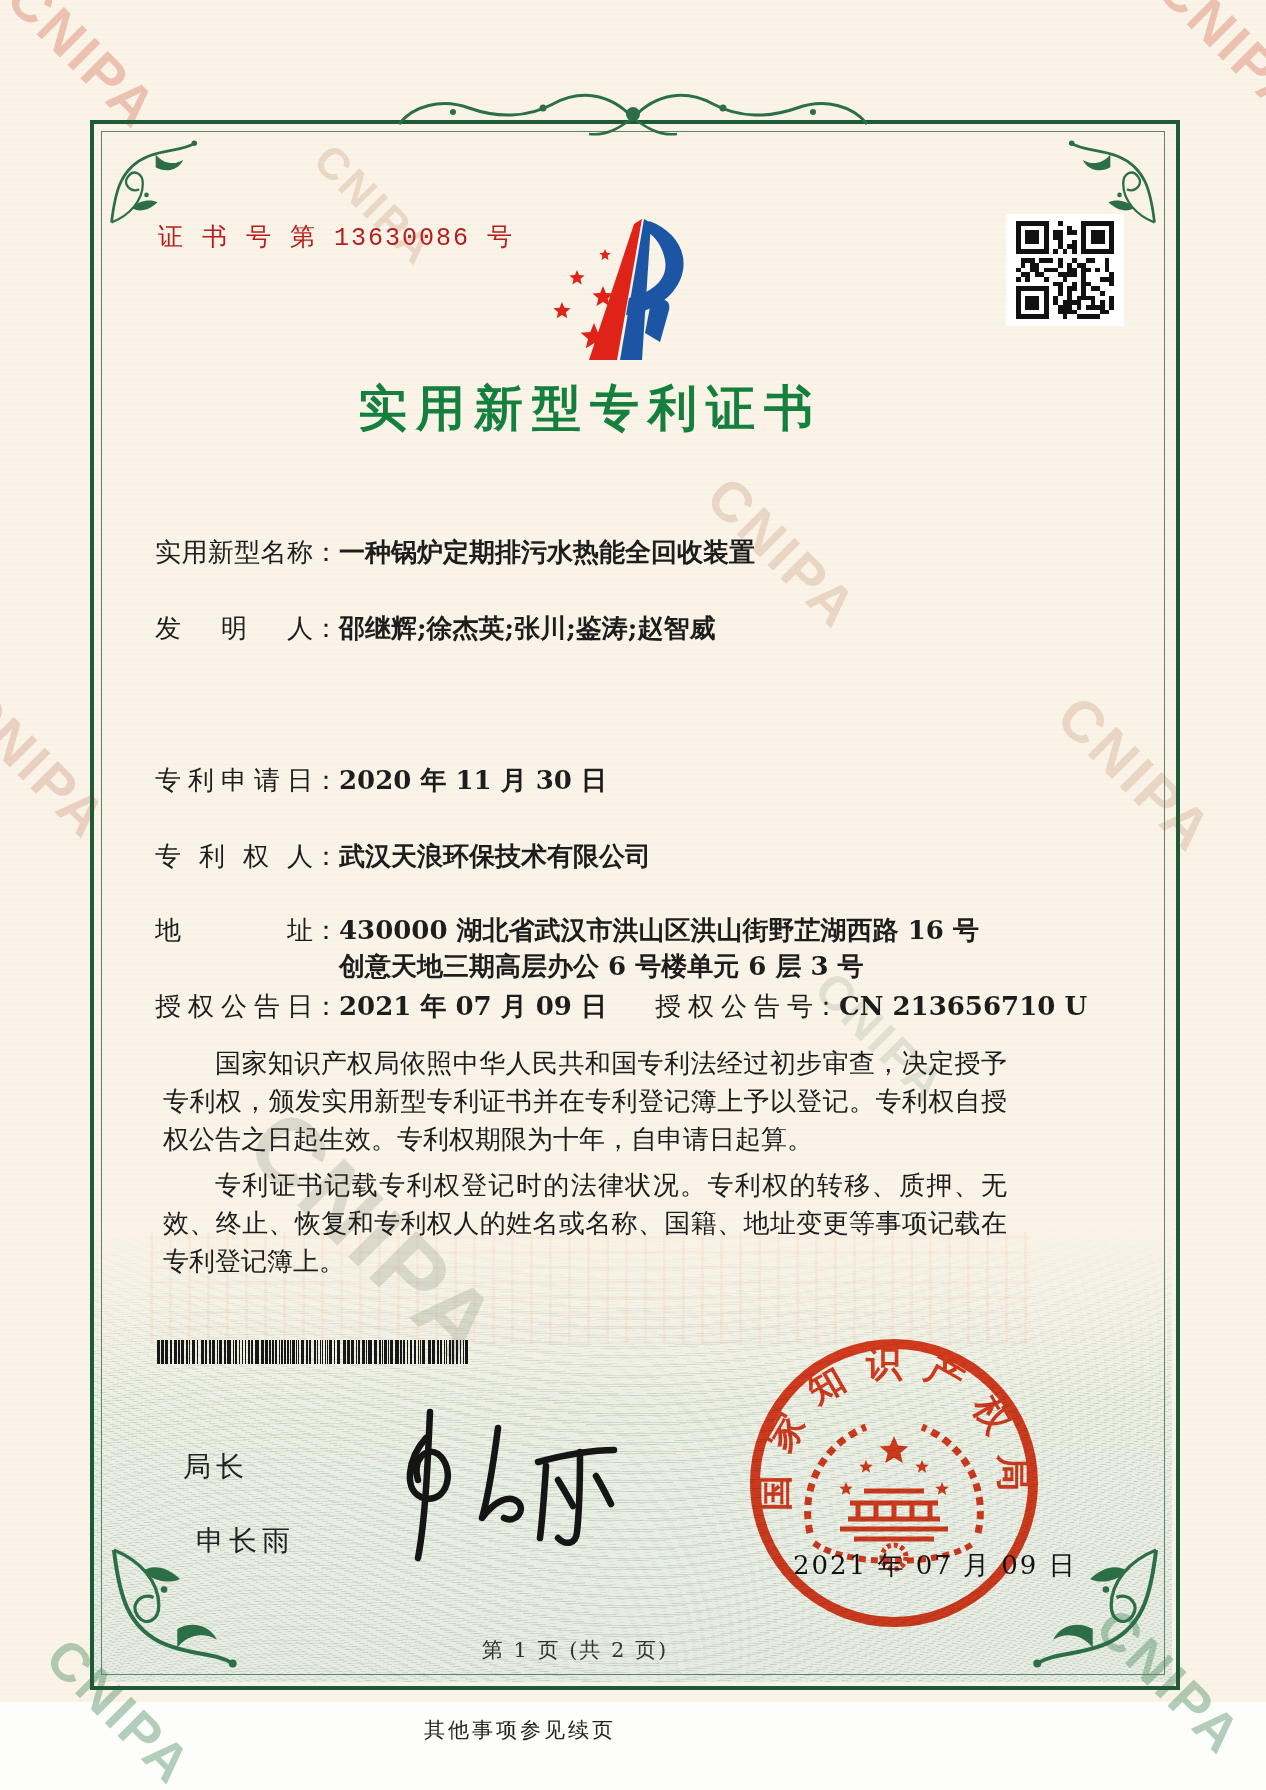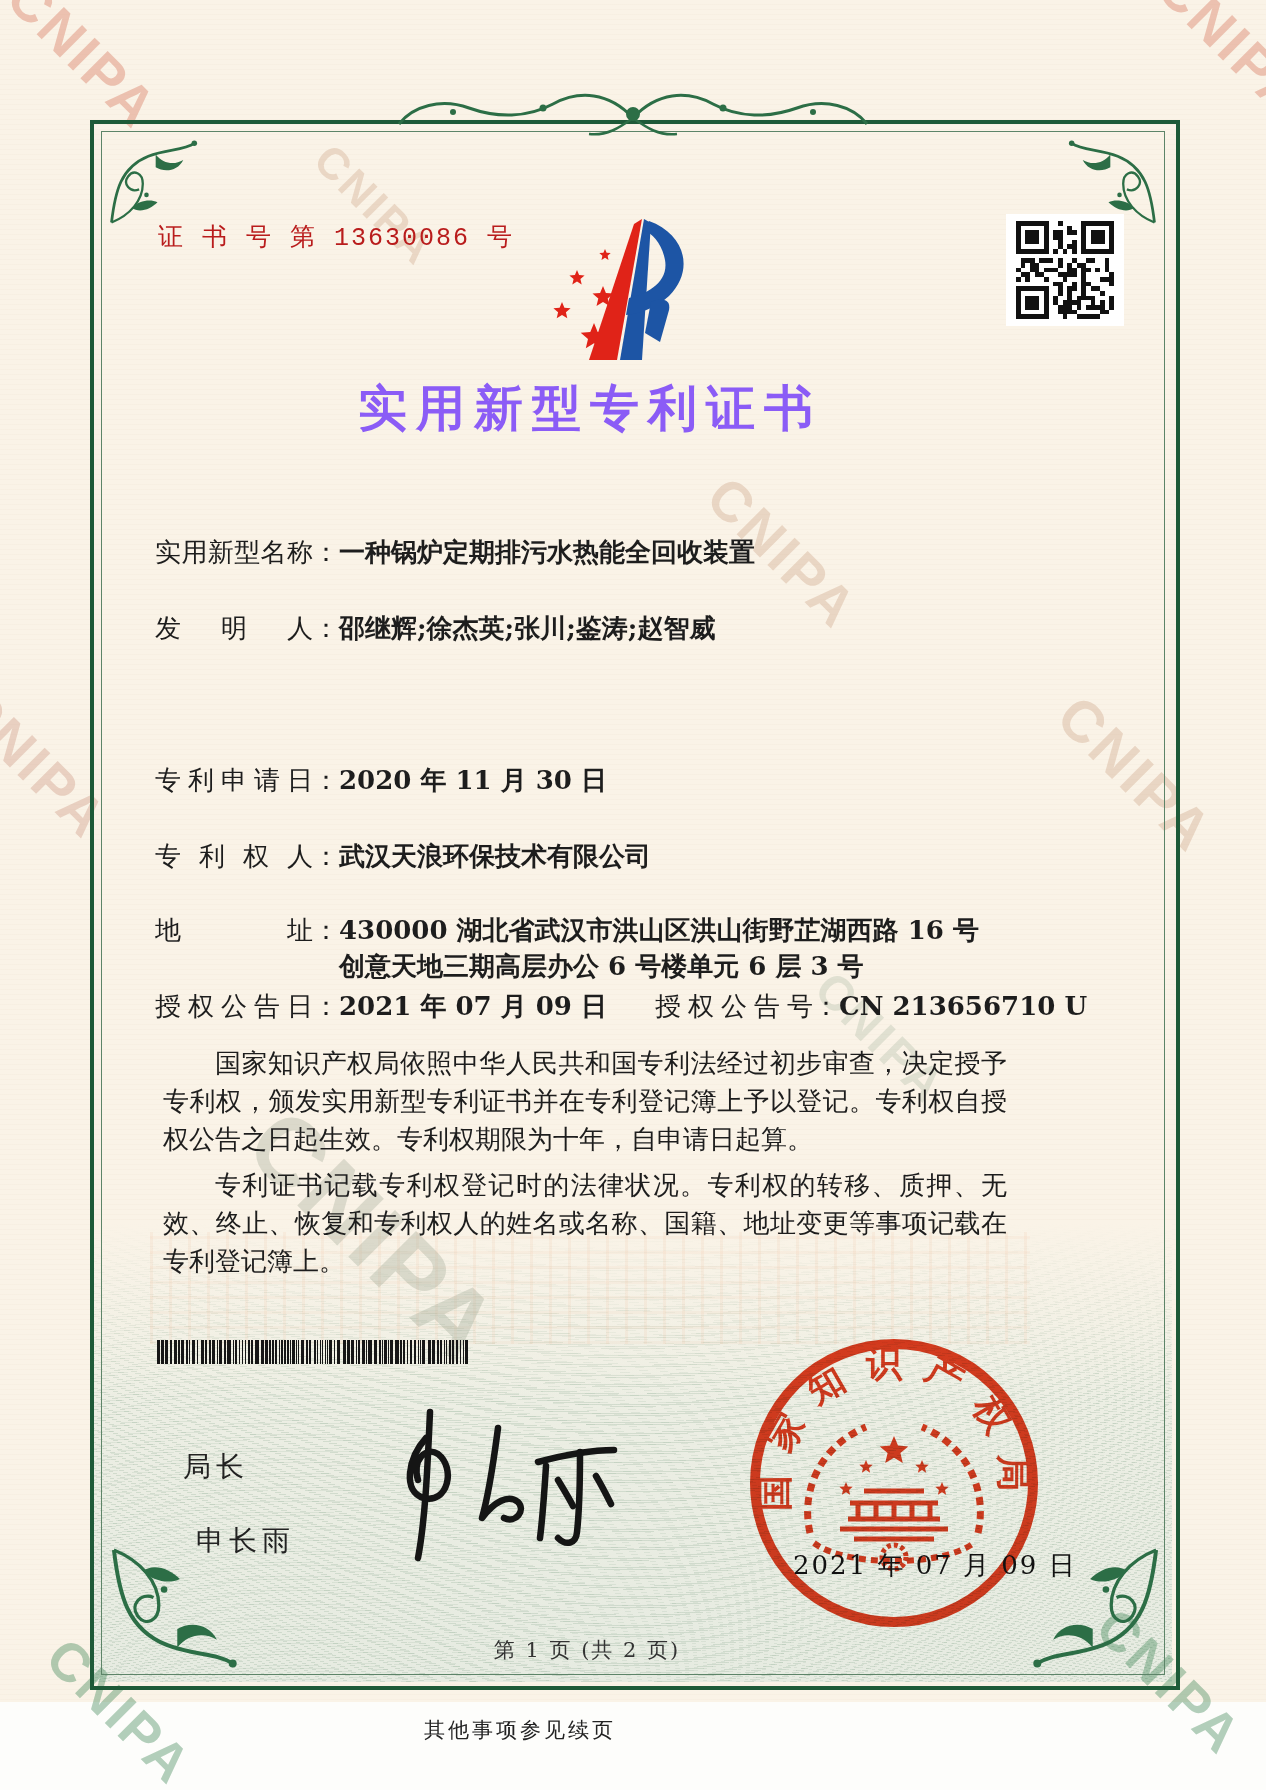--- a/index.html
+++ b/index.html
@@ -49,21 +49,21 @@
   .c-br{left:1032px;top:1542px;width:132px;height:132px;transform:scale(-1,-1);}
   .crest{left:393px;top:84px;width:480px;height:62px;color:#2c6e46;z-index:2;}
 
   
   .cert-no{left:158px;top:220px;font-size:25px;letter-spacing:2px;color:#b91c1c;z-index:3;font-family:Liberation Mono, monospace;}
   .logo{left:483px;top:208px;width:212px;height:162px;z-index:3;}
   .qr-pad{left:1006px;top:214px;width:118px;height:112px;background:#ffffff;z-index:3;}
   .qr{position:absolute;left:9px;top:7px;width:100px;height:98px;}
   .title{
     left:90px;top:376px;width:1000px;text-align:center;z-index:3;
-    font-size:49px;font-weight:700;letter-spacing:9px;color:#8b5cf6;
+    font-size:49px;font-weight:700;letter-spacing:9px;color:#15803d;
   }
 
   
   .row{left:155px;width:1020px;font-size:26px;line-height:36px;z-index:3;color:#1d1d1d;}
   .lb{display:inline-block;width:158px;text-align:justify;text-align-last:justify;vertical-align:top;}
   .cl{vertical-align:top;}
   .vl{display:inline-block;vertical-align:top;max-width:660px;font-weight:bold;}
   .pair2{position:absolute;left:500px;top:0;}
   .pair2 .vl{max-width:420px;}
 
@@ -73,21 +73,21 @@
 
   
   .barcode{left:157px;top:1340px;width:312px;height:24px;z-index:3;}
   .signer{left:183px;z-index:3;font-family:"Liberation Sans","DejaVu Sans",sans-serif;
           font-size:28px;font-weight:500;letter-spacing:5px;color:#222;}
   .signer-title{top:1448px;}
   .signer-name{top:1522px;margin-left:13px;}
   .signature{left:368px;top:1406px;width:252px;height:158px;z-index:3;}
   .seal{left:744px;top:1333px;width:300px;height:300px;z-index:3;mix-blend-mode:multiply;opacity:.93;}
   .seal-date{left:793px;top:1548px;font-size:26px;letter-spacing:2px;color:#111;z-index:4;}
-  .page-info{left:90px;top:1636px;width:970px;text-align:center;font-size:21px;letter-spacing:2px;color:#333;z-index:3;padding-left:12px;}
+  .page-info{left:90px;top:1636px;width:970px;text-align:center;font-size:21px;letter-spacing:2px;color:#333;z-index:3;}
   .cont-note{left:0;top:1716px;width:1040px;text-align:center;font-size:21px;letter-spacing:3px;color:#222;z-index:3;}
 </style>
 </head>
 <body>
 
 <div id="page">
 
   <svg width="0" height="0" style="position:absolute">
     <defs>
       <g id="flr" fill="none" stroke="currentColor">

